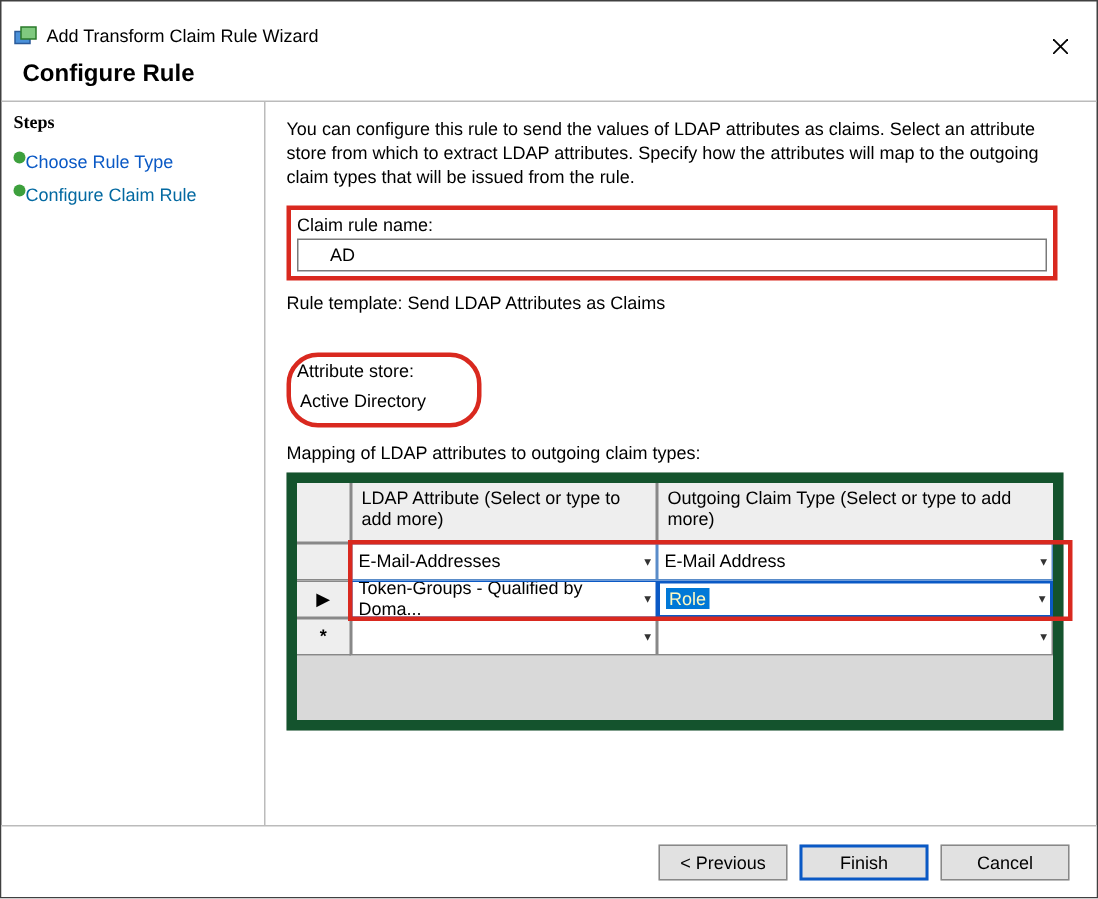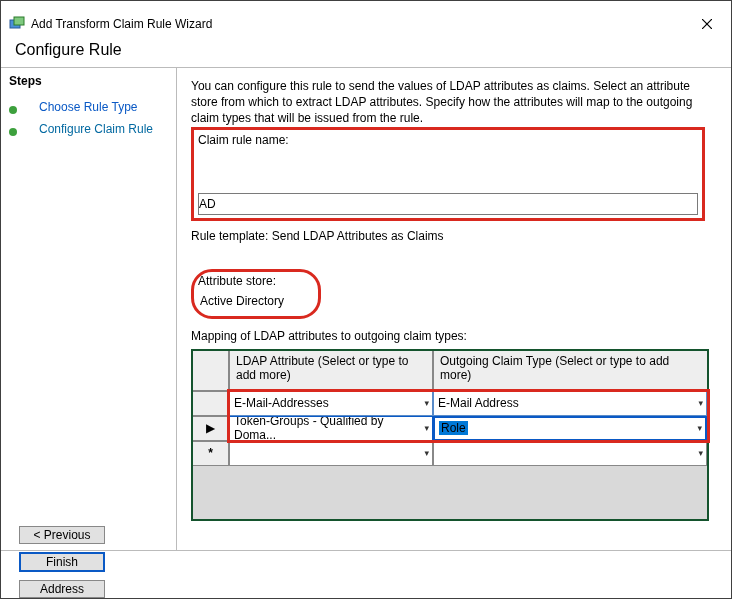--- a/index.html
+++ b/index.html
@@ -14,95 +14,94 @@
     position: relative;
     display: flex;
     flex-direction: column;
     box-shadow: 0 0 0 2px rgba(0,0,0,0.02);
   }
 
   
   .title-bar {
     height: 30px;
     display: flex;
-    align-items: center;
+    align-items: flex-start;
     padding: 16px 4px 0 8px;
     font-size: 12px;
     color: #000;
   }
   .title-bar .icon { width: 16px; height: 16px; margin-right: 6px; }
   .title-bar .title { flex: 1; }
   .title-bar .close {
     width: 40px; height: 28px;
     display: flex; align-items: center; justify-content: center;
     font-size: 14px; color: #000;
   }
 
   
   .header {
     padding: 10px 14px 8px 14px;
     font-size: 16px;
-    font-weight: 400;
+    font-weight: 700;
     color: #000;
     border-bottom: 1px solid #bbb;
   }
 
   
   .body {
     flex: 1;
     display: flex;
     overflow: hidden;
   }
 
   
   .sidebar {
     width: 176px;
     border-right: 1px solid #bbb;
     padding: 6px 8px;
     font-size: 12px;
   }
-  .sidebar .steps-label { font-weight: 700; margin-bottom: 8px; }
+  .sidebar .steps-label { font-weight: 700; margin-bottom: 8px; font-family: Liberation Serif, serif; }
   .sidebar .step {
     display: flex;
-    align-items: flex-end;
+    align-items: flex-start;
     padding: 4px 0;
-    gap: 22px;
+    gap: 0;
   }
   .sidebar .bullet {
     width: 8px; height: 8px; border-radius: 50%;
     background: #3da03d;
     flex-shrink: 0;
   }
   .sidebar .step.link span.lbl { color: #0a59c5; }
   .sidebar .step span.lbl { color: #0369a1; }
 
   
   .main {
     flex: 1;
     padding: 10px 26px 10px 14px;
     font-size: 12px;
     color: #000;
     overflow: hidden;
   }
-  .instruction { line-height: 1.35; }
+  .instruction { margin-bottom: 10px; line-height: 1.35; }
 
   .highlight-box {
     border: 3px solid #d9291f;
     padding: 2px 4px;
     display: inline-block;
   }
 
   .field-label { margin-bottom: 2px; }
   .text-input {
     width: 100%;
     height: 22px;
     border: 1px solid #7a7a7a;
-    padding: 2px 0;
-    font-size: 12px;
-    margin-top: 44px;
+    padding: 2px 21px;
+    font-size: 12px;
   }
   .rule-name-wrap .highlight-box { display: block; padding: 3px 4px; }
   .rule-template { margin: 8px 0 26px 0; }
 
   .attr-store-wrap .highlight-box {
     display: inline-block;
     padding: 2px 4px 4px 4px;
     width: 130px;
     border-radius: 21px;
   }
@@ -117,21 +116,21 @@
     align-items: center;
     justify-content: space-between;
   }
   .attr-store-select .sel-text {}
   .attr-store-select .chev { font-size: 10px; color: #444; }
 
   .mapping-label { margin: 14px 0 6px 0; }
 
   
   .grid-wrap {
-    border: 2px solid #14532d;
+    border: 7px solid #14532d;
     width: 518px;
     background: #d9d9d9;
     height: 172px;
   }
   .grid-header {
     display: flex;
     height: 40px;
   }
   .grid-header .hcell {
     background: #eee;
@@ -177,41 +176,41 @@
     position: absolute;
     right: 3px;
     top: 50%;
     transform: translateY(-50%);
     font-size: 9px;
     color: #333;
   }
   .grid-row.sel .rcell { border-color: #0a59c5; }
   .selected-text {
     background: #0078d7;
-    color: #000000;
+    color: #fef9c3;
     padding: 0 2px;
   }
 
   .grid-body { position: relative; }
   .highlight-overlay {
     position: absolute;
     border: 3px solid #d9291f;
     pointer-events: none;
   }
 
   
   .footer {
     height: 48px;
     border-top: 1px solid #bbb;
     display: flex;
+    align-items: center;
     justify-content: flex-end;
     padding: 0 18px;
     gap: 8px;
     background: #fff;
-    flex-direction: column;
   }
   .footer button {
     width: 86px;
     height: 24px;
     font-size: 12px;
     border: 1px solid #888;
     background: #e1e1e1;
     color: #000;
   }
   .footer button.primary {
@@ -327,16 +326,16 @@
 
           <div class="highlight-overlay" style="left:34px; top:-2px; width:483px; height:54px;"></div>
         </div>
       </div>
     </div>
   </div>
 
   <div class="footer">
     <button>&lt; Previous</button>
     <button class="primary">Finish</button>
-    <button>Address</button>
+    <button>Cancel</button>
   </div>
 
 </div>
 
 </body></html>

